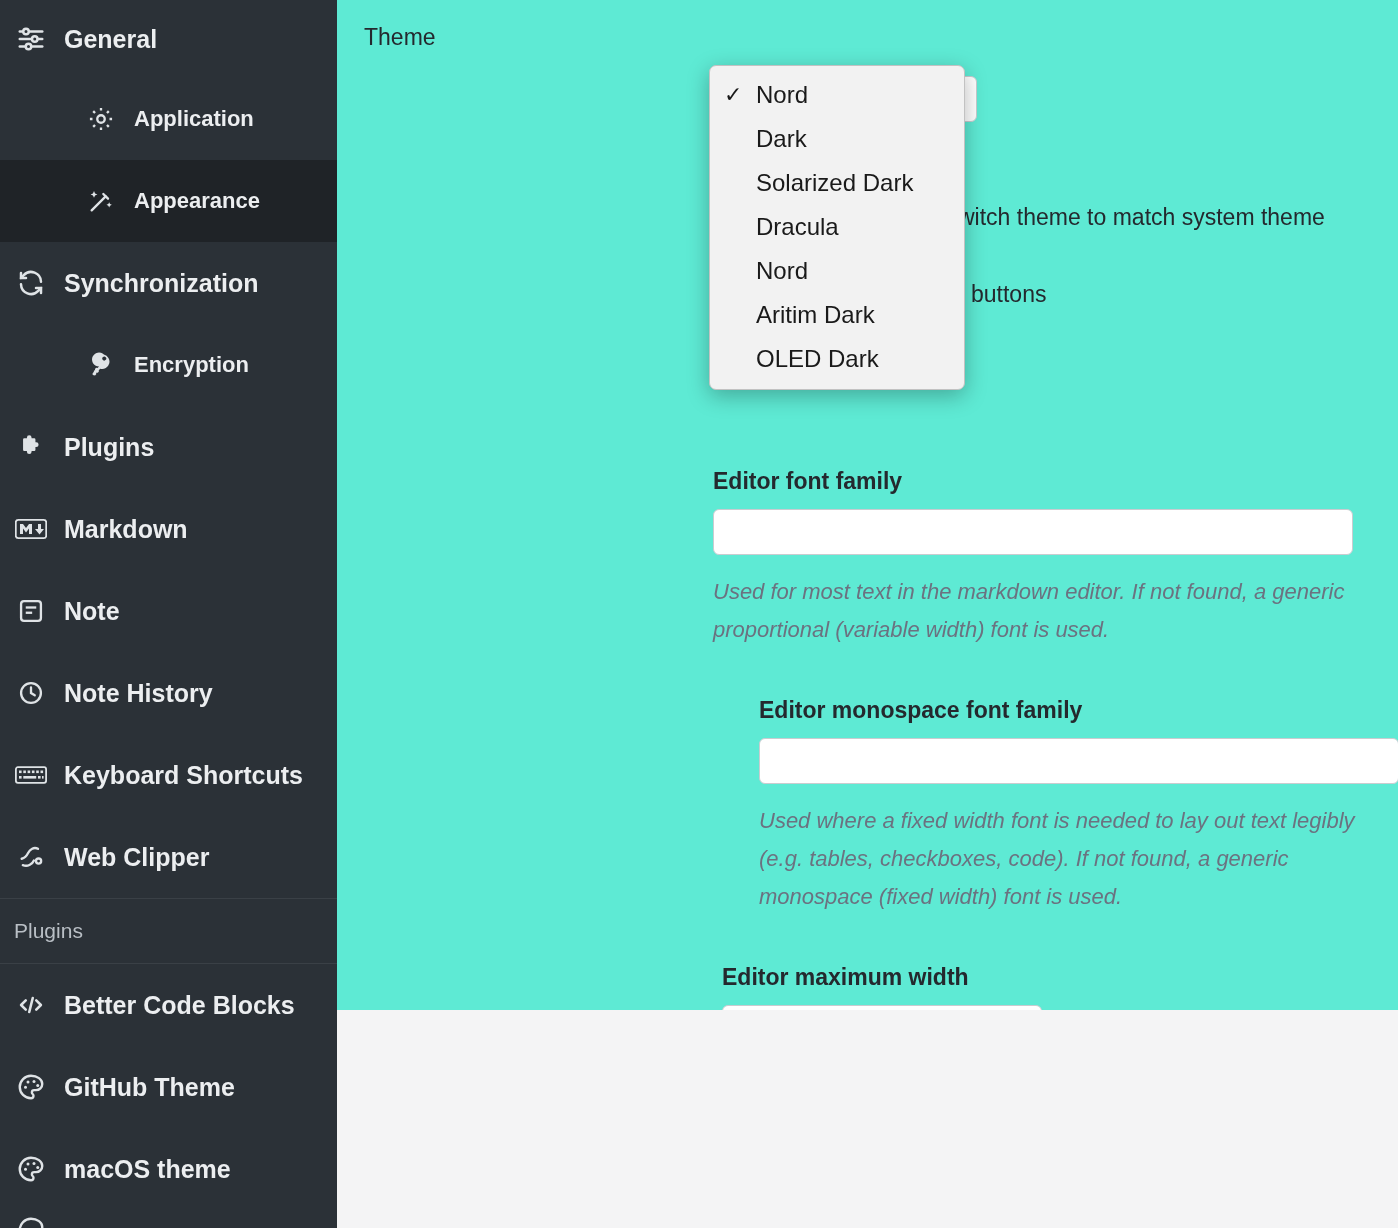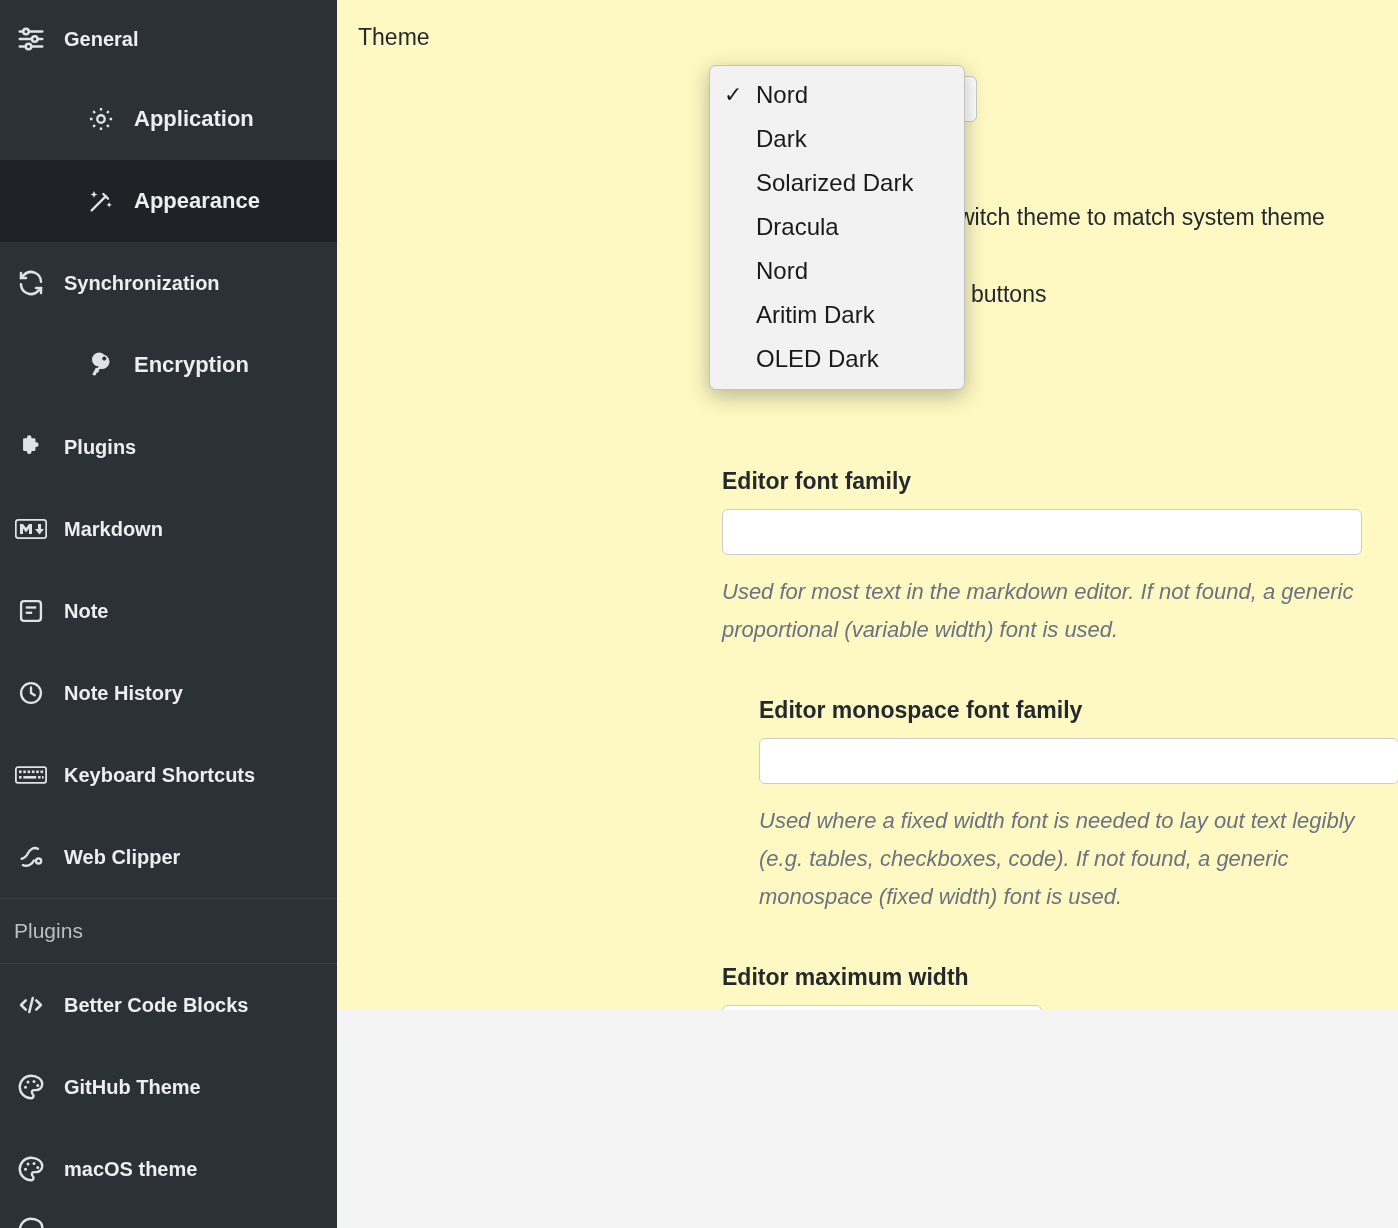--- a/index.html
+++ b/index.html
@@ -24,21 +24,21 @@
     color: #e8eaed;
     overflow: hidden;
     position: relative;
     flex: 0 0 337px;
   }
   .side-item {
     display: flex;
     align-items: center;
     height: 82px;
     padding-left: 14px;
-    font-size: 20px;
+    font-size: 25px;
     font-weight: bold;
     color: #eceef0;
     cursor: default;
   }
   .side-item.sub {
     padding-left: 84px;
     font-size: 22px;
   }
   .side-item.active {
     background: #1f2327;
@@ -65,24 +65,24 @@
     color: #b9bfc5;
     background: #2b3137;
     border-top: 1px solid #3a4046;
     border-bottom: 1px solid #3a4046;
   }
 
   
   .main {
     flex: 1 1 auto;
     position: relative;
-    background: #fef9c3;
+    background: #5eead4;
     height: 1010px;
     overflow: hidden;
-    padding-left: 21px;
+    padding-left: 27px;
   }
   .field-label {
     font-size: 23px;
     color: #24292e;
     font-weight: normal;
     margin-bottom: 14px;
   }
   .field-label.bold { font-weight: bold; }
 
   .text-input {
@@ -362,21 +362,21 @@
 
     <div style="padding-top:24px;">
       <div class="field-label">Theme</div>
     </div>
 
     <div class="theme-select-box"></div>
 
     <div class="behind-text" style="position:absolute; left:621px; top:172px;">witch theme to match system theme</div>
     <div class="behind-text" style="position:absolute; left:634px; top:249px;">buttons</div>
 
-    <div style="position:absolute; left:385px; top:468px;">
+    <div style="position:absolute; left:376px; top:468px;">
       <div class="field-label bold">Editor font family</div>
       <input class="text-input" type="text" value="" style="">
       <div class="help" style="margin-top:18px; width:640px;">Used for most text in the markdown editor. If not found, a generic proportional (variable width) font is used.</div>
     </div>
 
     <div style="position:absolute; left:385px; top:697px;margin-left:37px;">
       <div class="field-label bold">Editor monospace font family</div>
       <input class="text-input" type="text" value="" style="">
       <div class="help" style="margin-top:18px; width:640px;">Used where a fixed width font is needed to lay out text legibly (e.g. tables, checkboxes, code). If not found, a generic monospace (fixed width) font is used.</div>
     </div>

